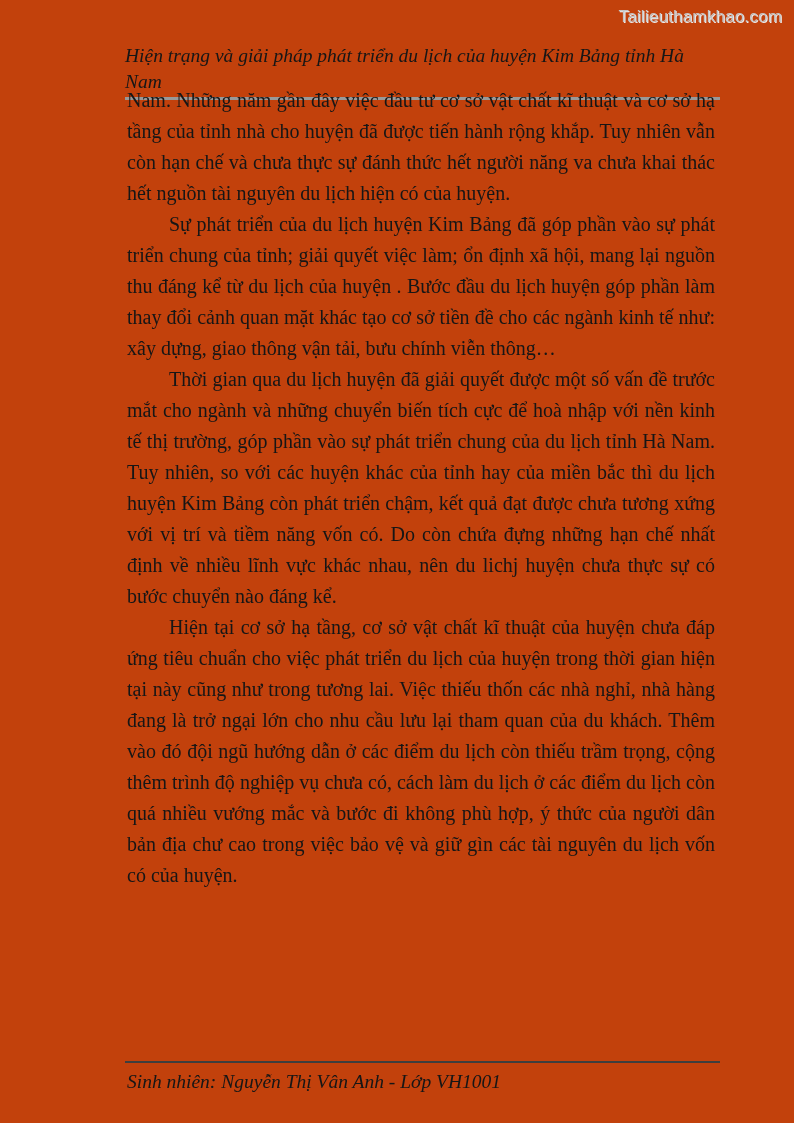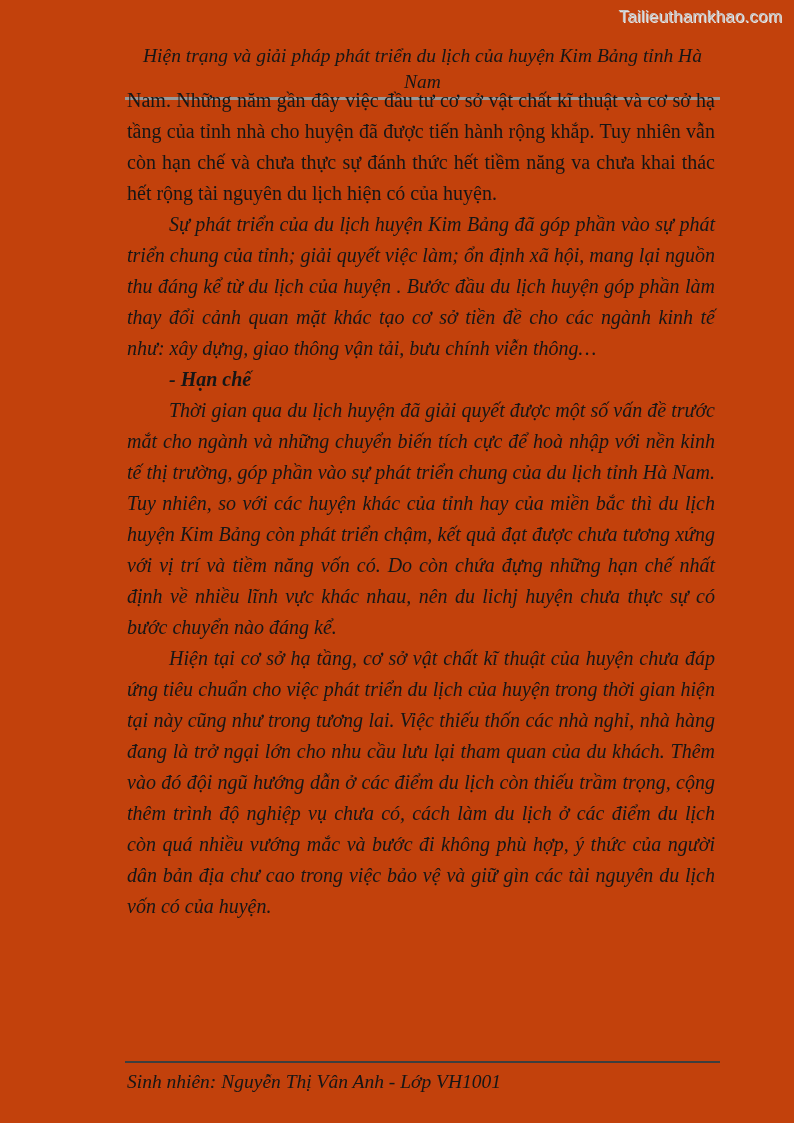--- a/index.html
+++ b/index.html
@@ -20,38 +20,38 @@
     font-size: 17px;
     color: #c5c5c5;
     text-shadow: 1px 1px 0 #ececec;
     letter-spacing: 0.2px;
   }
   .running-header {
     position: absolute;
     top: 43px;
     left: 125px;
     width: 595px;
-    text-align: center;
+    text-align: left;
     font-style: italic;
     font-size: 19.5px;
     line-height: 26px;
     padding-bottom: 2px;
     border-bottom: 3px solid #999999;
   }
   .body-text {
     position: absolute;
     top: 85px;
     left: 127px;
     width: 588px;
     font-size: 20px;
     line-height: 31px;
     text-align: justify;
   }
   .body-text p { margin: 0; padding: 0; }
-  .body-text p.indent { text-indent: 42px; font-style: italic; }
+  .body-text p.indent { text-indent: 42px; }
   .body-text p.heading {
     text-indent: 42px;
     font-weight: bold;
     font-style: italic;
   }
   .footer-rule {
     position: absolute;
     left: 125px;
     top: 1061px;
     width: 595px;
@@ -71,23 +71,22 @@
 </head>
 <body>
 
 <div class="page">
 
   <div class="watermark">Tailieuthamkhao.com</div>
 
   <div class="running-header">Hiện trạng và giải pháp phát triển du lịch của huyện Kim Bảng tỉnh Hà Nam</div>
 
   <div class="body-text">
-    <p class="plain">Nam. Những năm gần đây việc đầu tư cơ sở vật chất kĩ thuật và cơ sở hạ tầng của tỉnh nhà cho huyện đã được tiến hành rộng khắp. Tuy nhiên vẫn còn hạn chế và chưa thực sự đánh thức hết tiềm năng va chưa khai thác hết rộng tài nguyên du lịch hiện có của huyện.</p>
+    <p class="plain">Nam. Những năm gần đây việc đầu tư cơ sở vật chất kĩ thuật và cơ sở hạ tầng của tỉnh nhà cho huyện đã được tiến hành rộng khắp. Tuy nhiên vẫn còn hạn chế và chưa thực sự đánh thức hết người năng va chưa khai thác hết nguồn tài nguyên du lịch hiện có của huyện.</p>
     <p class="indent">Sự phát triển của du lịch huyện Kim Bảng đã góp phần vào sự phát triển chung của tỉnh; giải quyết việc làm; ổn định xã hội, mang lại nguồn thu đáng kể từ du lịch của huyện . Bước đầu du lịch huyện góp phần làm thay đổi cảnh quan mặt khác tạo cơ sở tiền đề cho các ngành kinh tế như: xây dựng, giao thông vận tải, bưu chính viễn thông…</p>
-    <p class="heading">- Hạn chế</p>
     <p class="indent">Thời gian qua du lịch huyện đã giải quyết được một số vấn đề trước mắt cho ngành và những chuyển biến tích cực để hoà nhập với nền kinh tế thị trường, góp phần vào sự phát triển chung của du lịch tỉnh Hà Nam. Tuy nhiên, so với các huyện khác của tỉnh hay của miền bắc thì du lịch huyện Kim Bảng còn phát triển chậm, kết quả đạt được chưa tương xứng với vị trí và tiềm năng vốn có. Do còn chứa đựng những hạn chế nhất định về nhiều lĩnh vực khác nhau, nên du lichj huyện chưa thực sự có bước chuyển nào đáng kể.</p>
     <p class="indent">Hiện tại cơ sở hạ tầng, cơ sở vật chất kĩ thuật của huyện chưa đáp ứng tiêu chuẩn cho việc phát triển du lịch của huyện trong thời gian hiện tại này cũng như trong tương lai. Việc thiếu thốn các nhà nghỉ, nhà hàng đang là trở ngại lớn cho nhu cầu lưu lại tham quan của du khách. Thêm vào đó đội ngũ hướng dẫn ở các điểm du lịch còn thiếu trầm trọng, cộng thêm trình độ nghiệp vụ chưa có, cách làm du lịch ở các điểm du lịch còn quá nhiều vướng mắc và bước đi không phù hợp, ý thức của người dân bản địa chư cao trong việc bảo vệ và giữ gìn các tài nguyên du lịch vốn có của huyện.</p>
   </div>
 
   <div class="footer-rule"></div>
 
   <div class="footer-text">Sinh nhiên: Nguyễn Thị Vân Anh - Lớp VH1001</div>
 
 </div>
 

